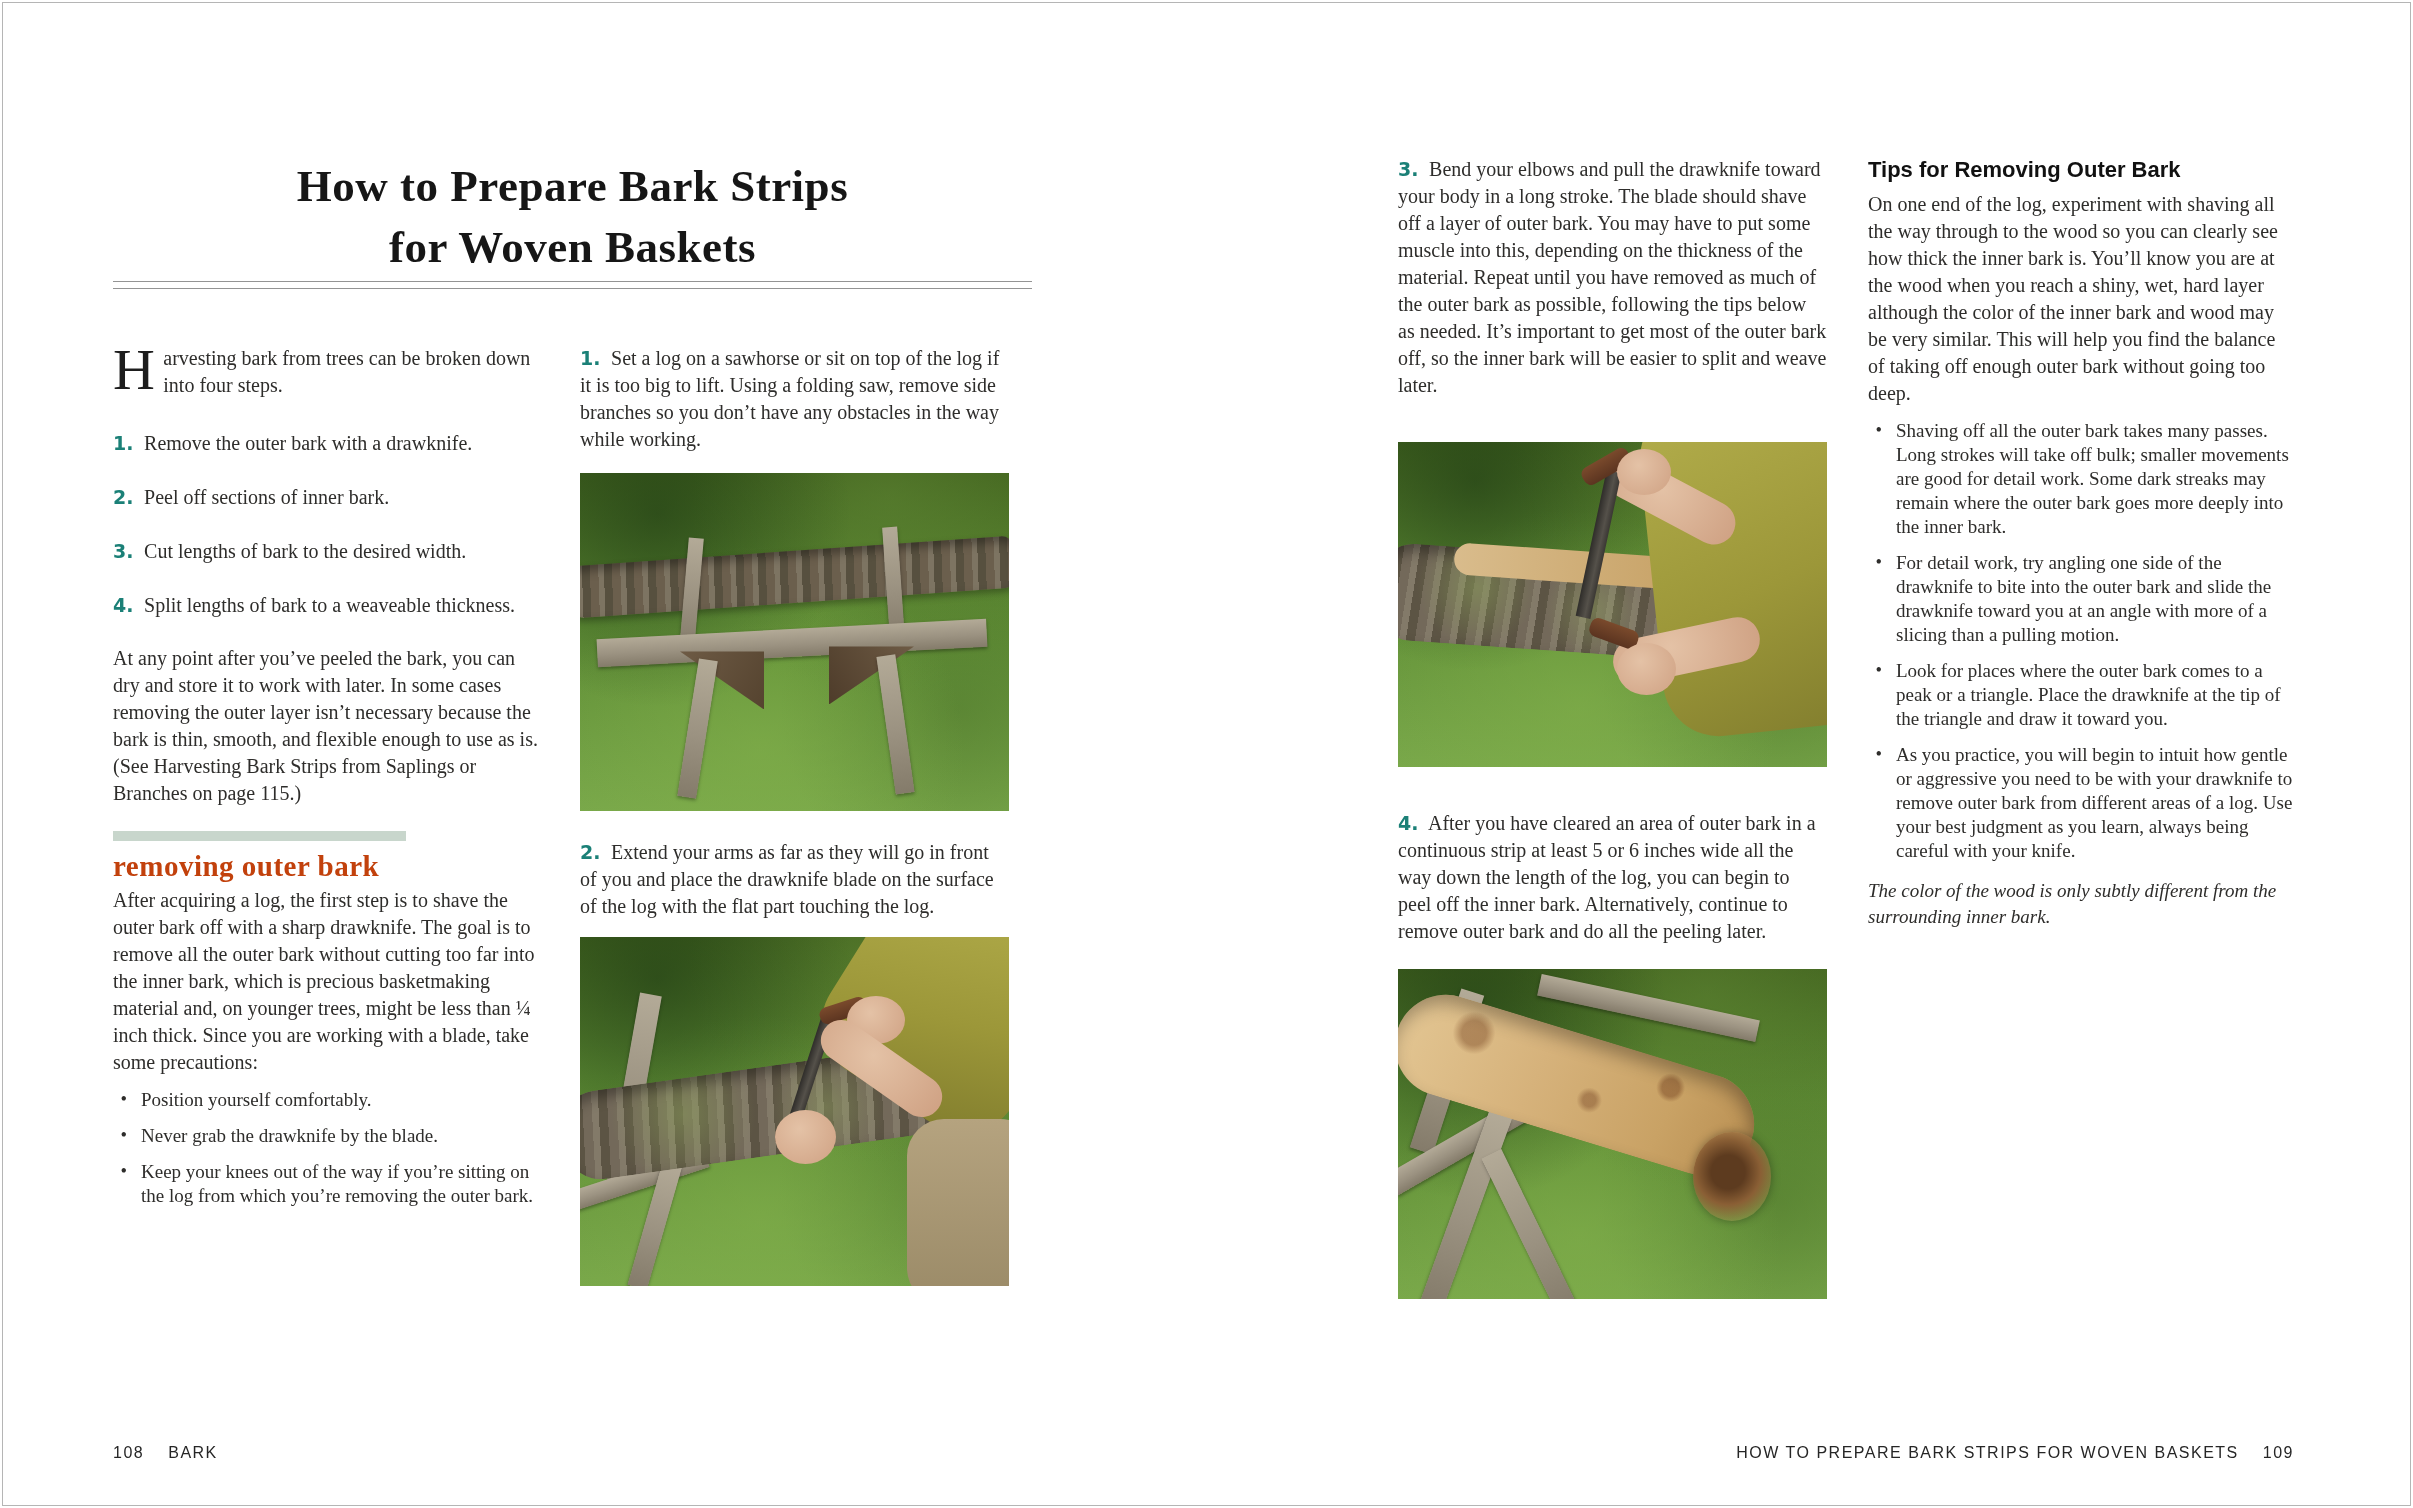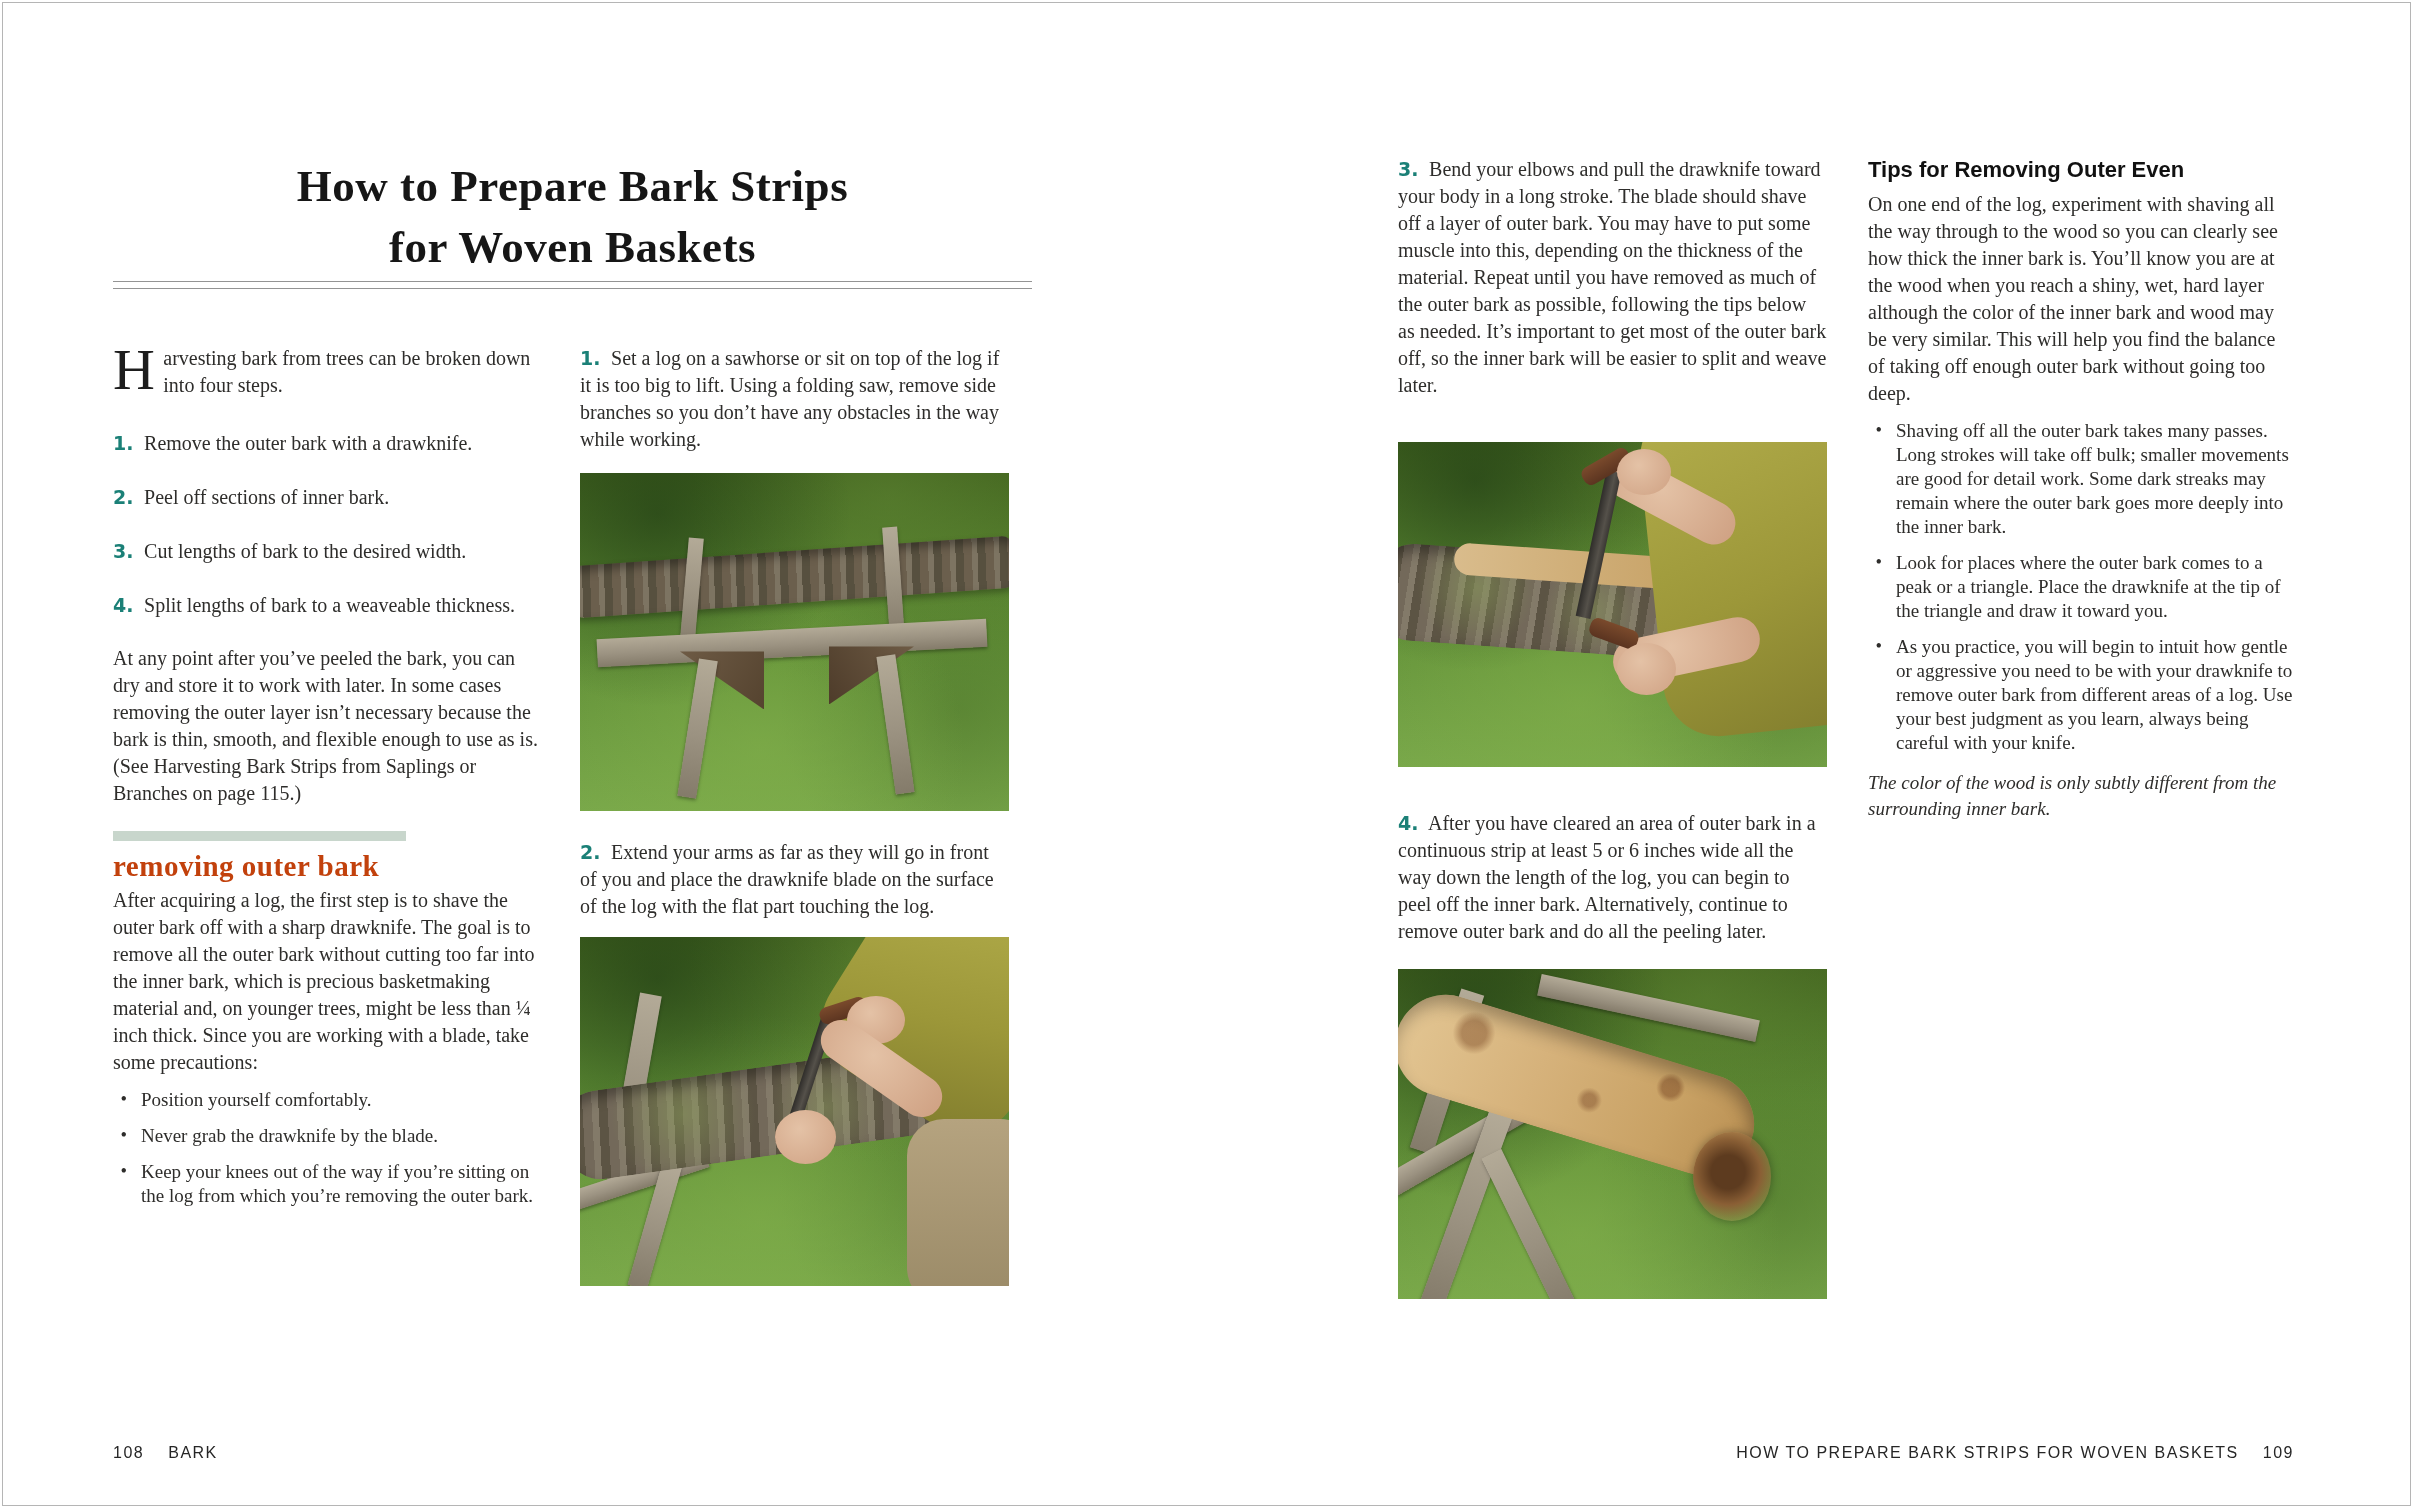--- a/index.html
+++ b/index.html
@@ -231,24 +231,25 @@
     <div class="shape gray-wood" style="left:139px;top:28px;width:223px;height:22px;transform:rotate(12deg);"></div>
     <div class="shape gray-wood" style="left:-18.6px;top:158px;width:186px;height:24px;transform:rotate(-30deg);"></div>
     <div class="shape gray-wood" style="left:56px;top:139px;width:24px;height:204px;transform:rotate(20deg);"></div>
     <div class="shape gray-wood" style="left:121px;top:176px;width:22px;height:176px;transform:rotate(-26deg);"></div>
     <div class="shape peeled-log" style="left:-9.3px;top:65px;width:371px;height:102px;transform:rotate(17deg);"></div>
     <div class="shape" style="left:295px;top:163px;width:78px;height:89px;border-radius:50%;background:radial-gradient(circle at 45% 45%,#5d3b1f 0 26%,#8a5f35 50%,#b4895450 75%,#c59a64 100%);box-shadow:0 0 9.3px rgba(0,0,0,.35);"></div>
   </div>
 </div>
 
 <div class="col col4">
-  <h2 class="tips-head">Tips for Removing Outer Even</h2>
+  <h2 class="tips-head">Tips for Removing Outer Bark</h2>
   <p class="body-par tips-intro">On one end of the log, experiment with shaving all the way through to the wood so you can clearly see how thick the inner bark is. You’ll know you are at the wood when you reach a shiny, wet, hard layer although the color of the inner bark and wood may be very similar. This will help you find the balance of taking off enough outer bark without going too deep.</p>
   <ul class="dots">
     <li>Shaving off all the outer bark takes many passes. Long strokes will take off bulk; smaller movements are good for detail work. Some dark streaks may remain where the outer bark goes more deeply into the inner bark.</li>
+    <li>For detail work, try angling one side of the drawknife to bite into the outer bark and slide the drawknife toward you at an angle with more of a slicing than a pulling motion.</li>
     <li>Look for places where the outer bark comes to a peak or a triangle. Place the drawknife at the tip of the triangle and draw it toward you.</li>
     <li>As you practice, you will begin to intuit how gentle or aggressive you need to be with your drawknife to remove outer bark from different areas of a log. Use your best judgment as you learn, always being careful with your knife.</li>
   </ul>
 
 
   <p class="caption">The color of the wood is only subtly different from the surrounding inner bark.</p>
 </div>
 
 <div class="footer footer-right">
   <span>HOW TO PREPARE BARK STRIPS FOR WOVEN BASKETS</span><span class="gap"></span><span>109</span>

